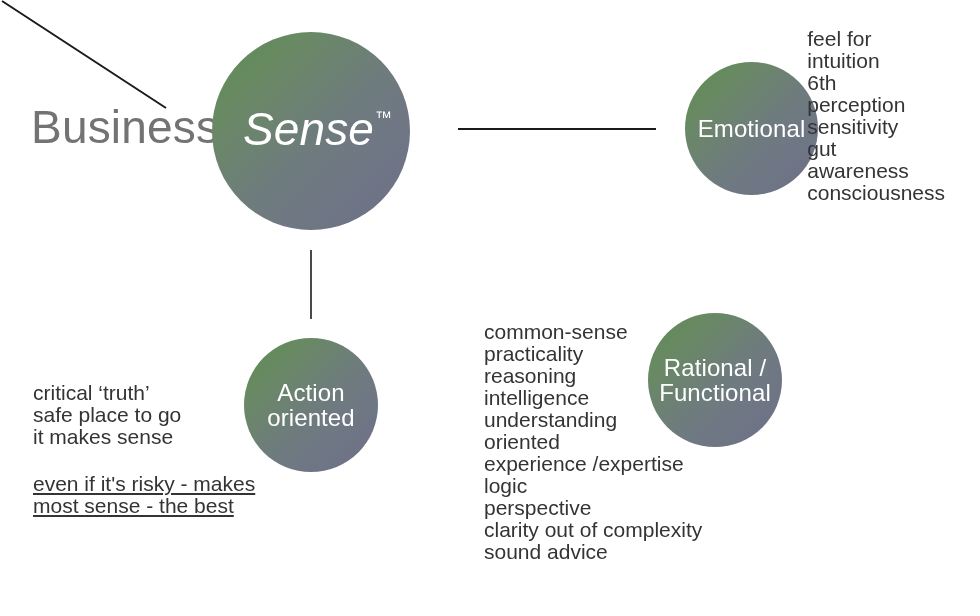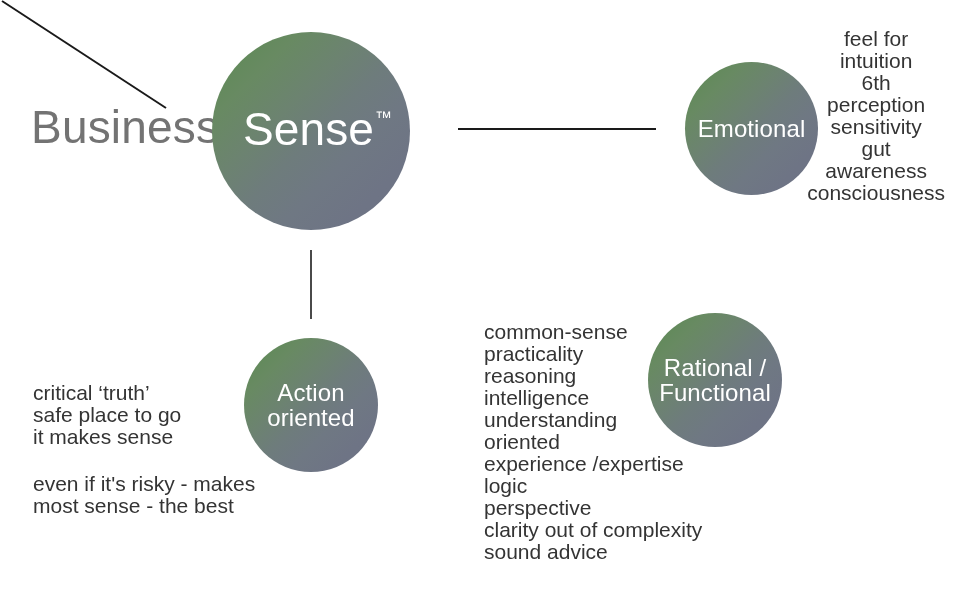--- a/index.html
+++ b/index.html
@@ -39,20 +39,21 @@
                 #6f7883 66%,
                 #6e7485 82%,
                 #6d7384 100%);
   }
 
   #hub {
     left: 212px;
     top: 32px;
     width: 198px;
     height: 198px;
+    font-style: italic;
   }
   #hub .hub-label {
     font-size: 46px;
     font-weight: 300;
     position: relative;
     white-space: nowrap;
     transform: translate(6px, -2px);
   }
   #hub .tm {
     font-size: 17px;
@@ -132,36 +133,37 @@
     position: absolute;
     font-size: 21px;
     font-weight: 400;
     line-height: 22px;
     color: #343434;
     white-space: nowrap;
   }
   #list-emotional {
     right: 35px;
     top: 28px;
-    text-align: center;
+    text-align: left;
   }
   #list-rational {
     left: 484px;
     top: 321px;
     text-align: left;
   }
   #list-action-a {
     left: 33px;
     top: 382px;
     text-align: left;
   }
   #list-action-b {
     left: 33px;
     top: 473px;
     text-align: left;
+    text-decoration: underline;
   }
   .wordlist .line { display: block; }
 </style>
 </head>
 <body>
 
 <div id="canvas">
 
   <div id="business-word">Business</div>
 

